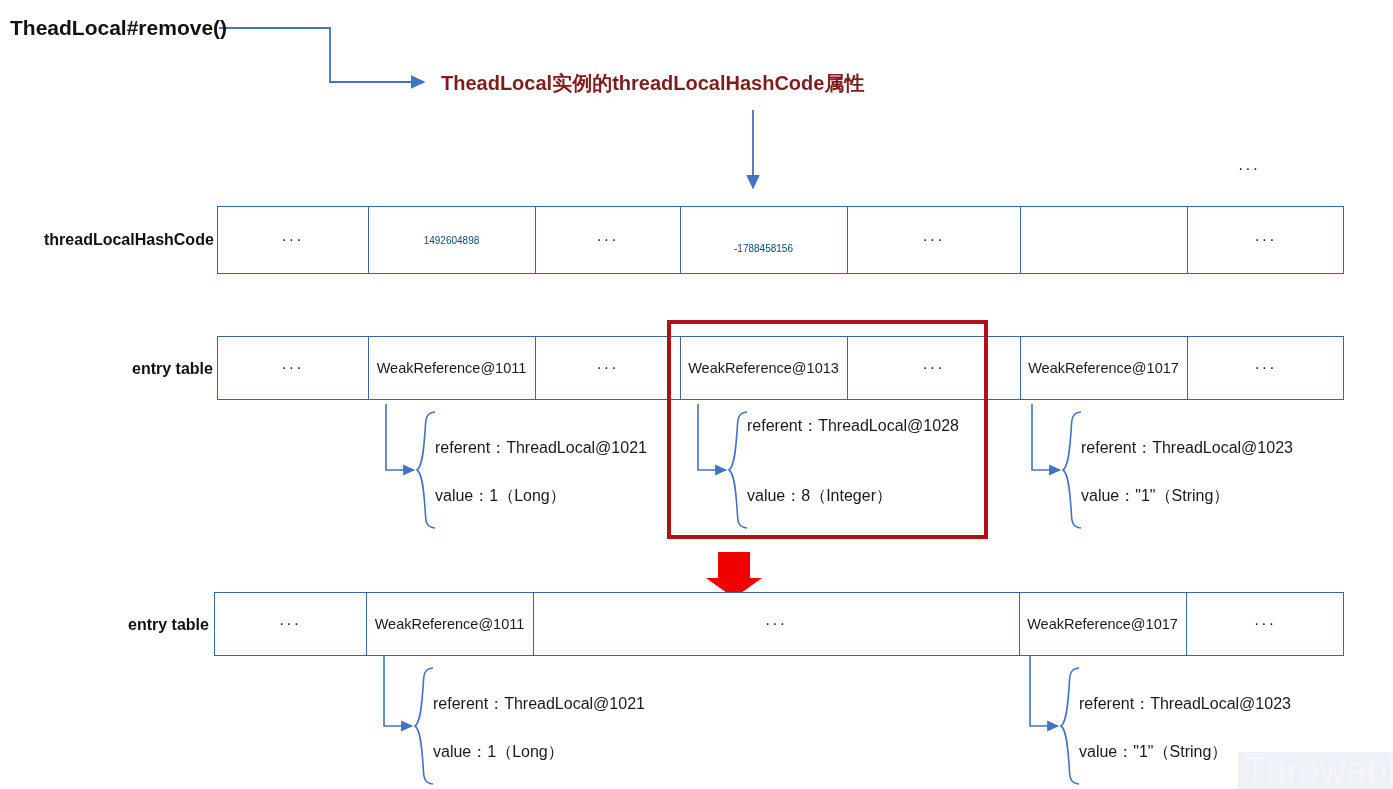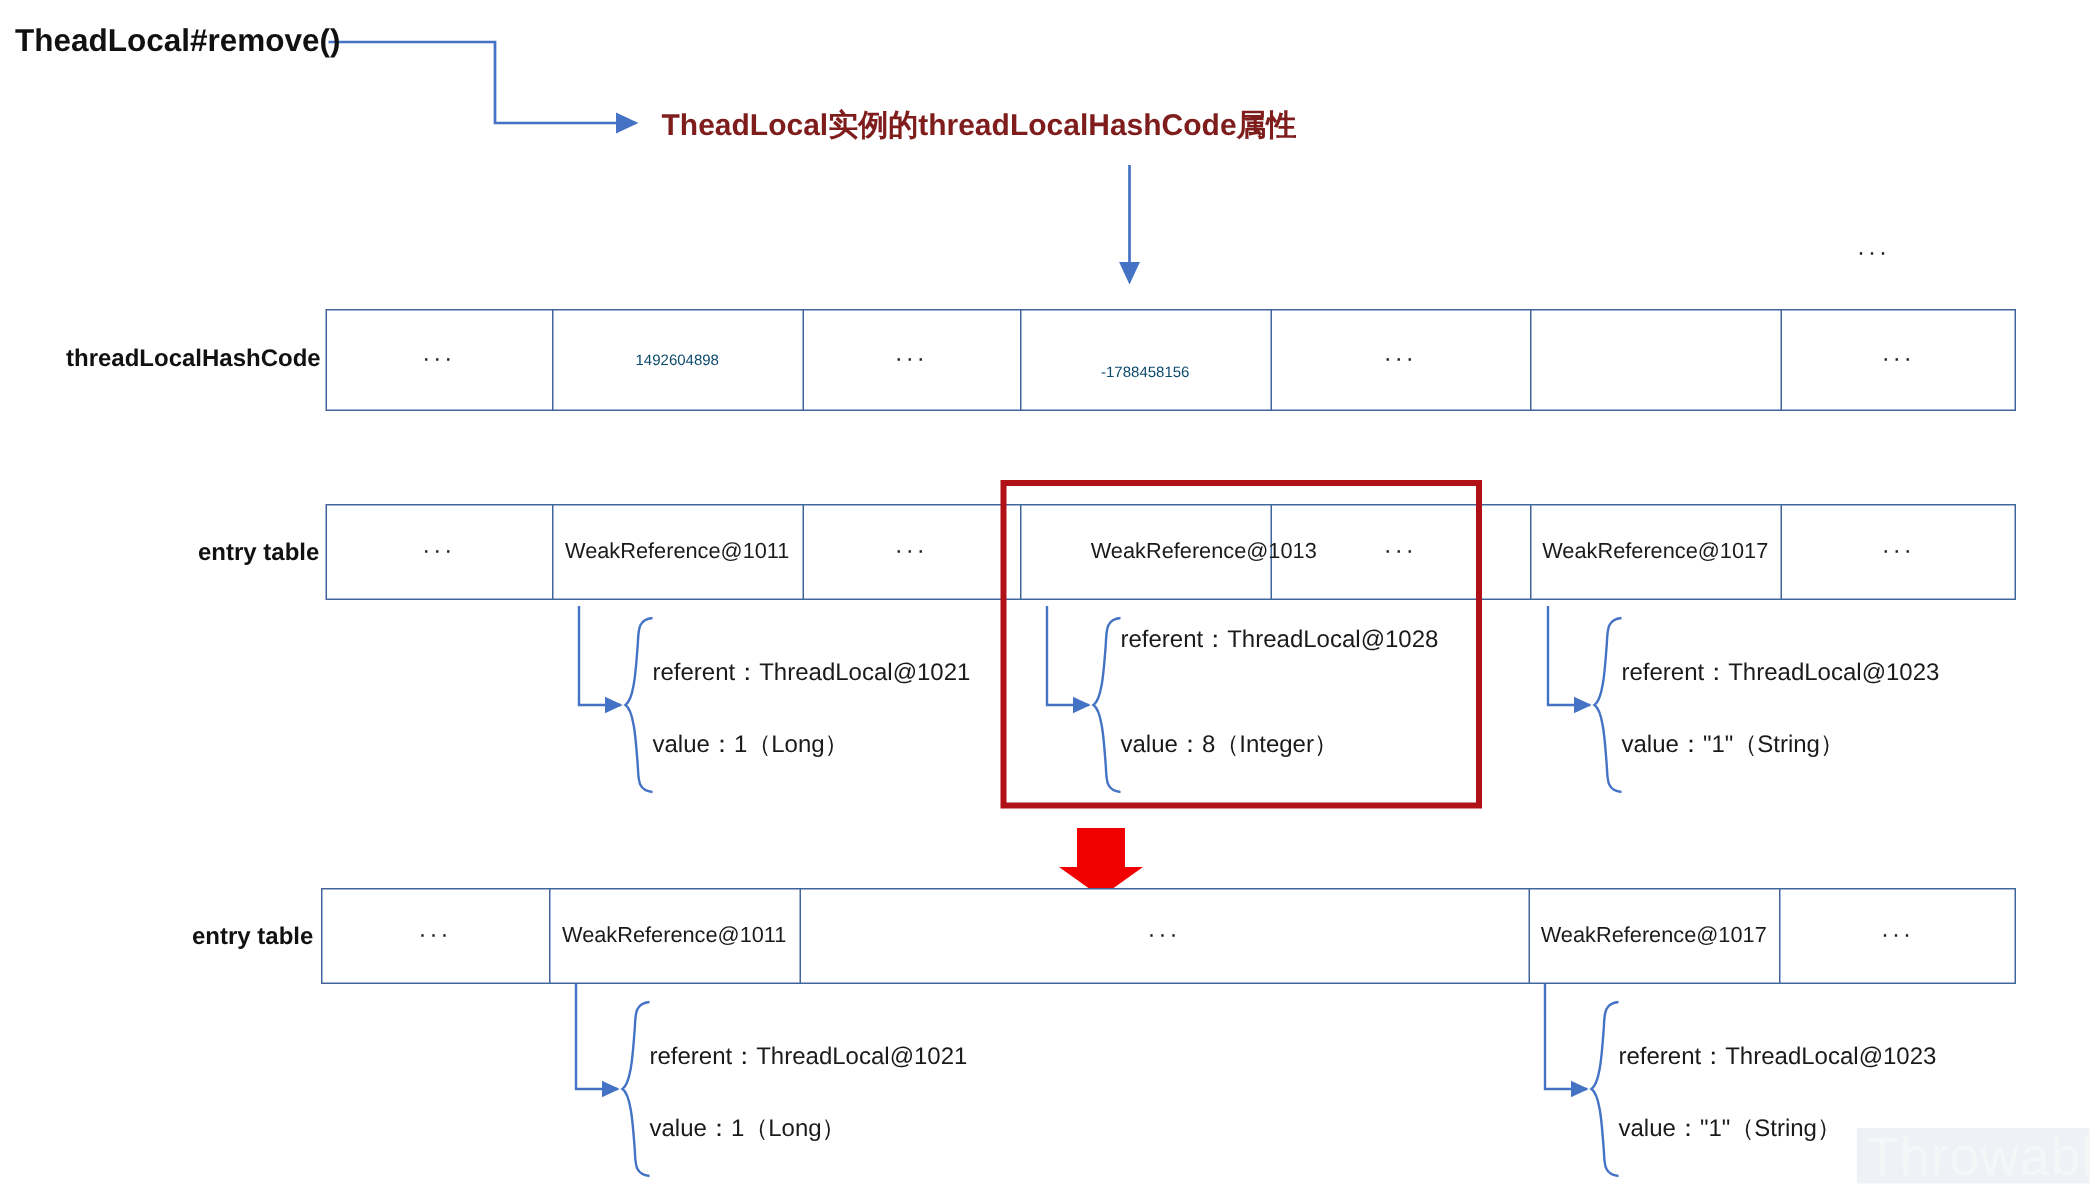--- a/index.html
+++ b/index.html
@@ -159,21 +159,21 @@
 
   <div class="cellbox" style="left:217px;top:336px;width:151px;height:64px;">
     <span class="ellipsis">···</span>
     </div>
   <div class="cellbox" style="left:368px;top:336px;width:167px;height:64px;">
     <span class="cell-ref">WeakReference@1011</span>
     </div>
   <div class="cellbox" style="left:535px;top:336px;width:145px;height:64px;">
     <span class="ellipsis">···</span>
     </div>
-  <div class="cellbox" style="left:680px;top:336px;width:167px;height:64px;margin-left:39px;">
+  <div class="cellbox" style="left:680px;top:336px;width:167px;height:64px;">
     <span class="cell-ref">WeakReference@1013</span>
     </div>
   <div class="cellbox" style="left:847px;top:336px;width:173px;height:64px;">
     <span class="ellipsis">···</span>
     </div>
   <div class="cellbox" style="left:1020px;top:336px;width:167px;height:64px;">
     <span class="cell-ref">WeakReference@1017</span>
     </div>
   <div class="cellbox" style="left:1187px;top:336px;width:157px;height:64px;">
     <span class="ellipsis">···</span>

